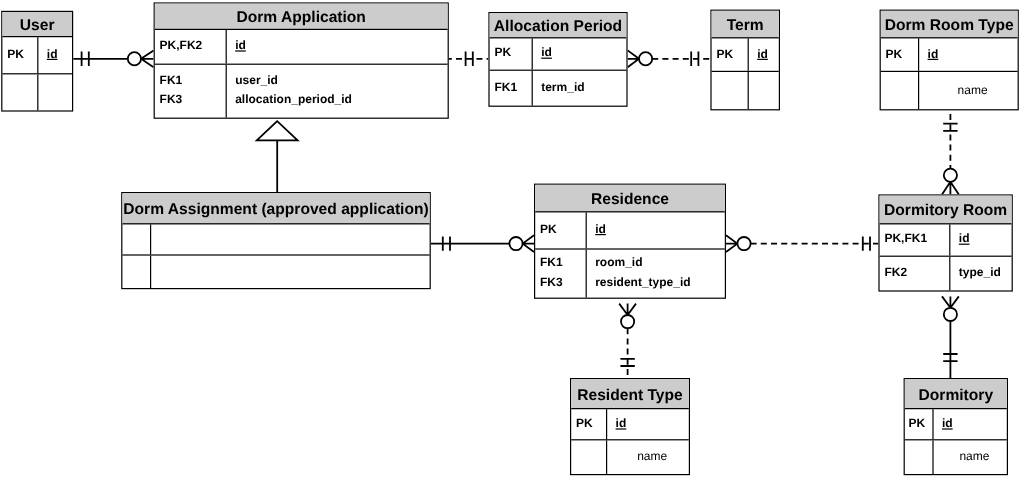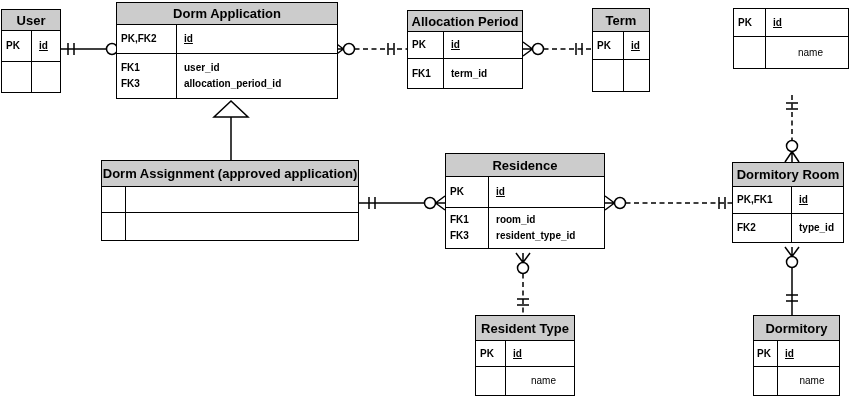--- a/index.html
+++ b/index.html
@@ -106,21 +106,21 @@
       <div class="acol">
           <span class="pk">id</span>
         </div>
     </div>
     <div class="erow last" style="height:30px">
       <div class="kcol" style="width:30px"></div>
       <div class="acol"></div>
     </div>
   </div>
 
-  <div class="entity" style="left:116px;top:2px;width:222px">
+  <div class="entity" style="left:128px;top:2px;width:246px">
     <div class="ehead" style="height:22px">Dorm Application</div>
     <div class="erow" style="height:29px">
       <div class="kcol" style="width:60px">
           <span>PK,FK2</span>
         </div>
       <div class="acol">
           <span class="pk">id</span>
         </div>
     </div>
     <div class="erow last" style="height:44px">
@@ -165,20 +165,21 @@
           <span class="pk">id</span>
         </div>
     </div>
     <div class="erow last" style="height:31px">
       <div class="kcol" style="width:31px"></div>
       <div class="acol"></div>
     </div>
   </div>
 
   <div class="entity" style="left:733px;top:8px;width:116px">
+    <div class="ehead" style="height:23px">Dorm Room Type</div>
     <div class="erow" style="height:28px">
       <div class="kcol" style="width:32px">
           <span>PK</span>
         </div>
       <div class="acol">
           <span class="pk">id</span>
         </div>
     </div>
     <div class="erow last" style="height:31px">
       <div class="kcol" style="width:32px"></div>

